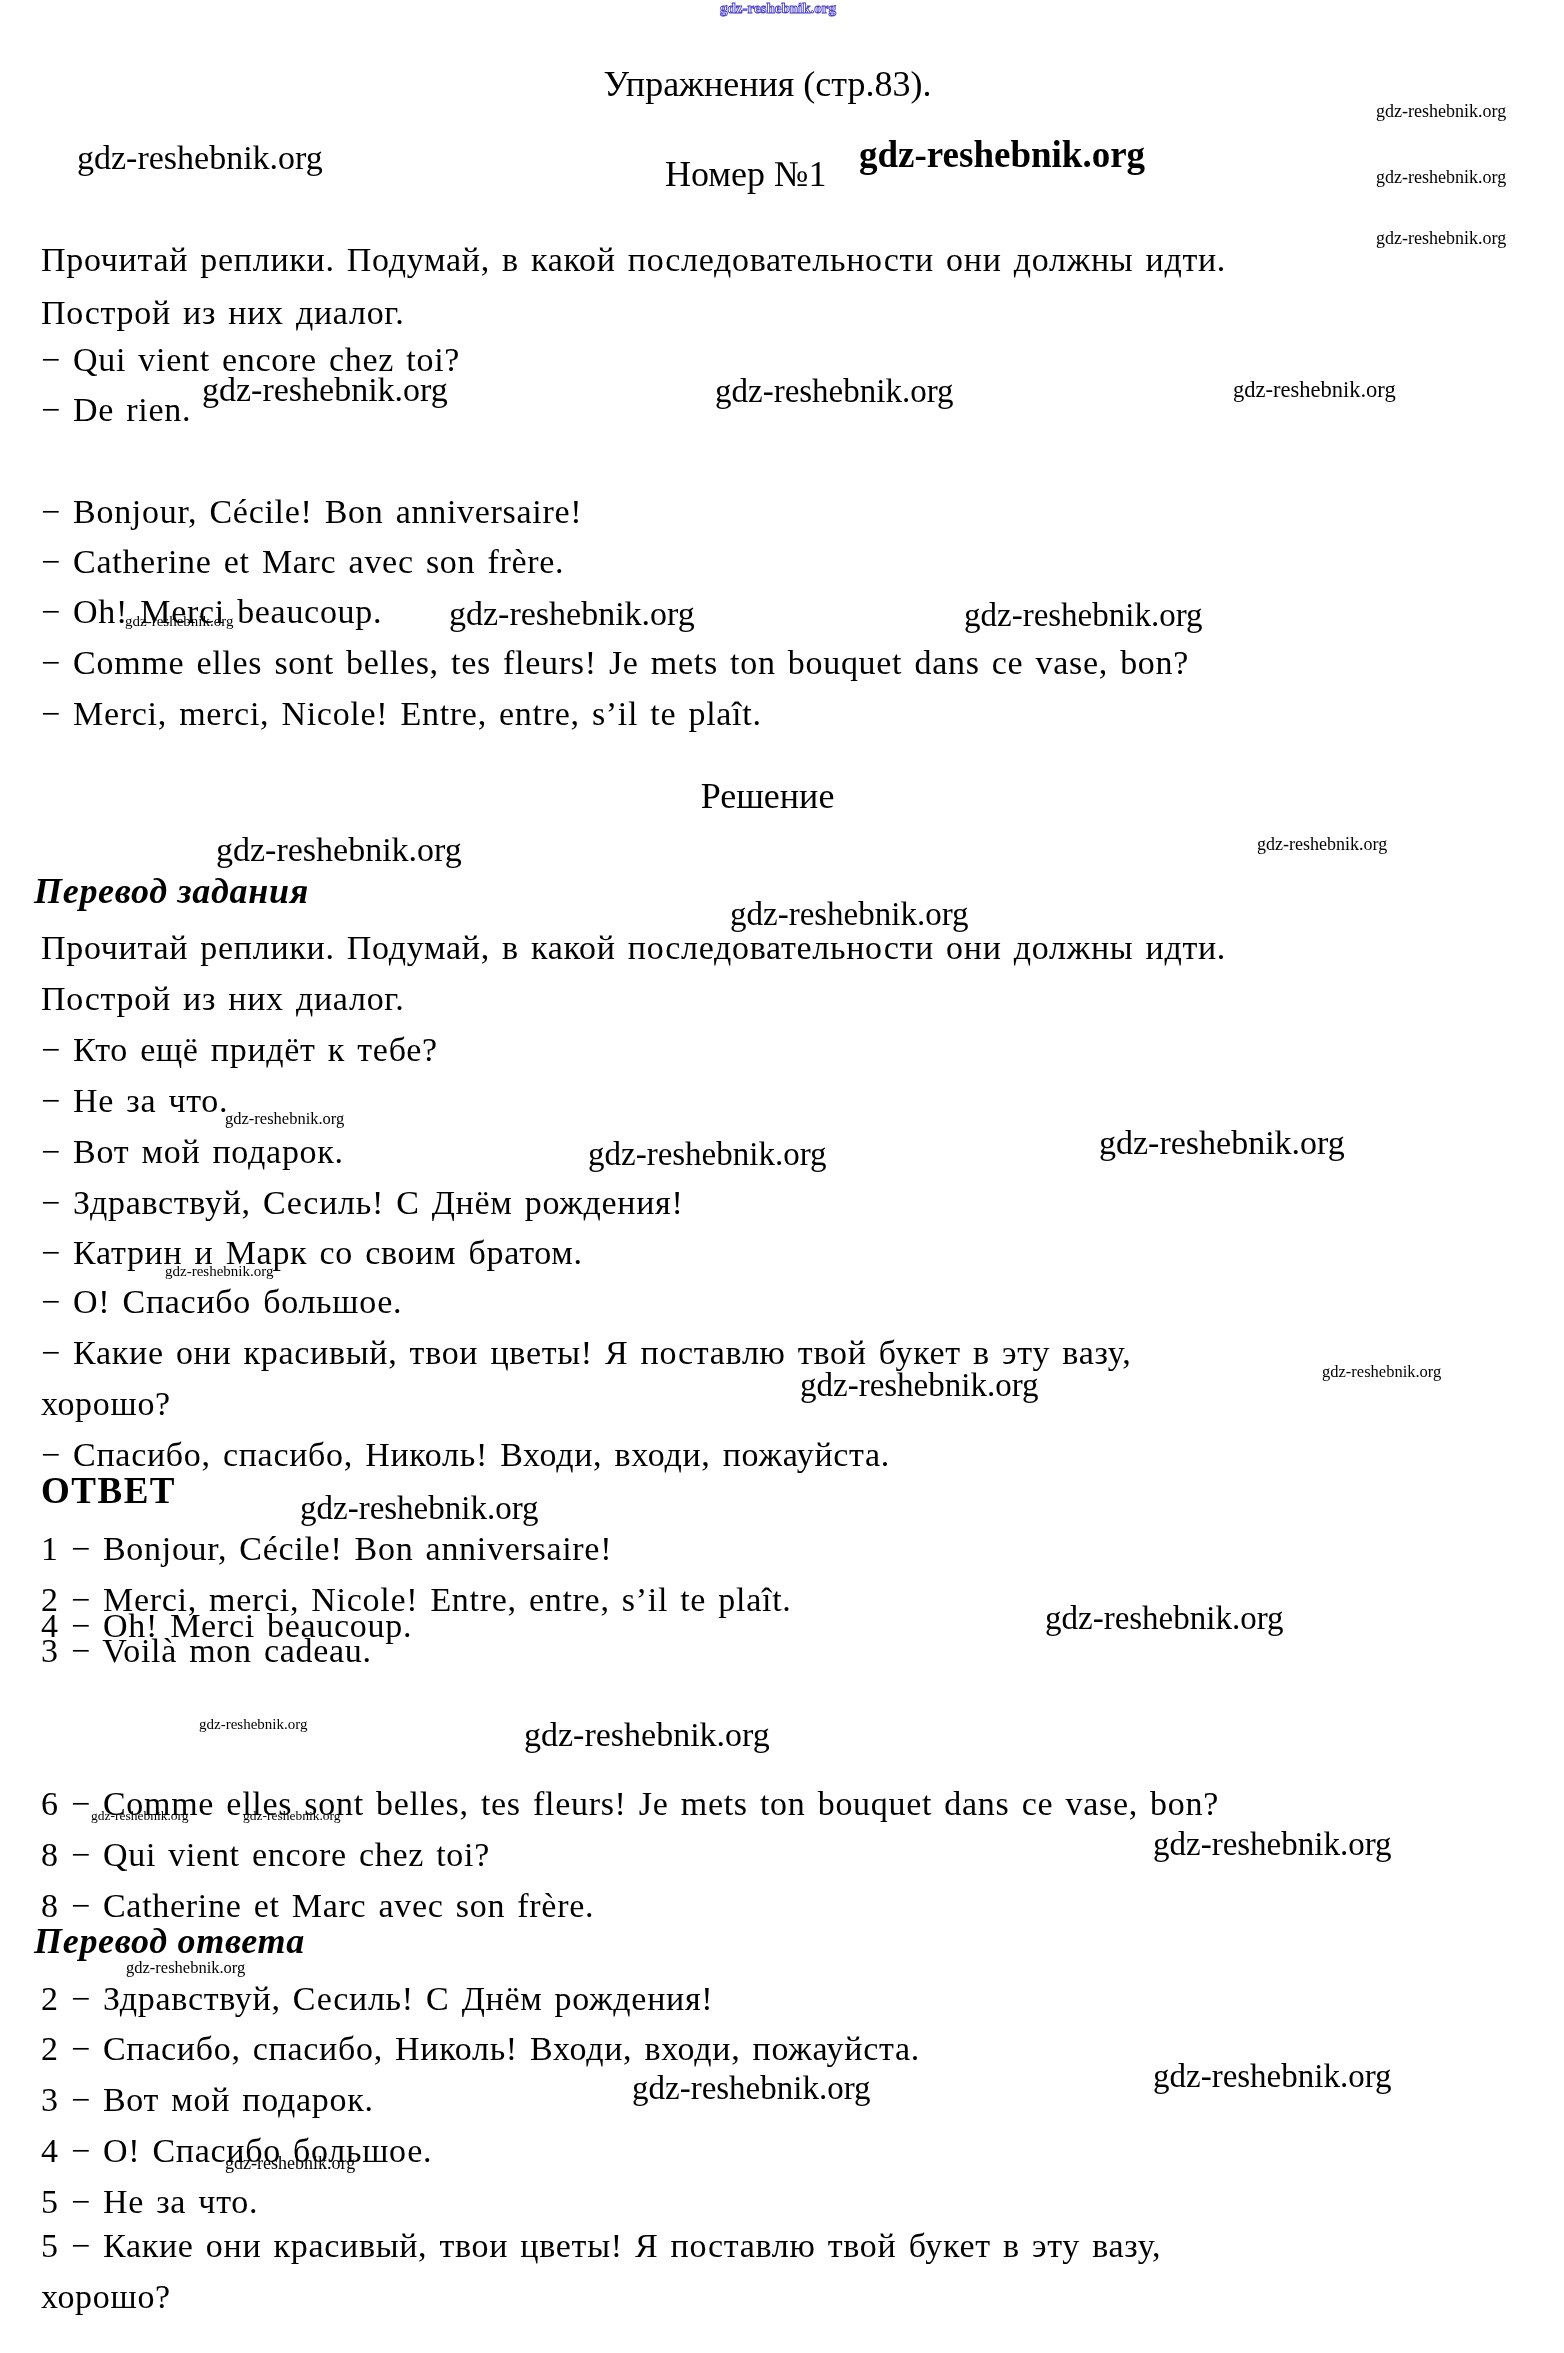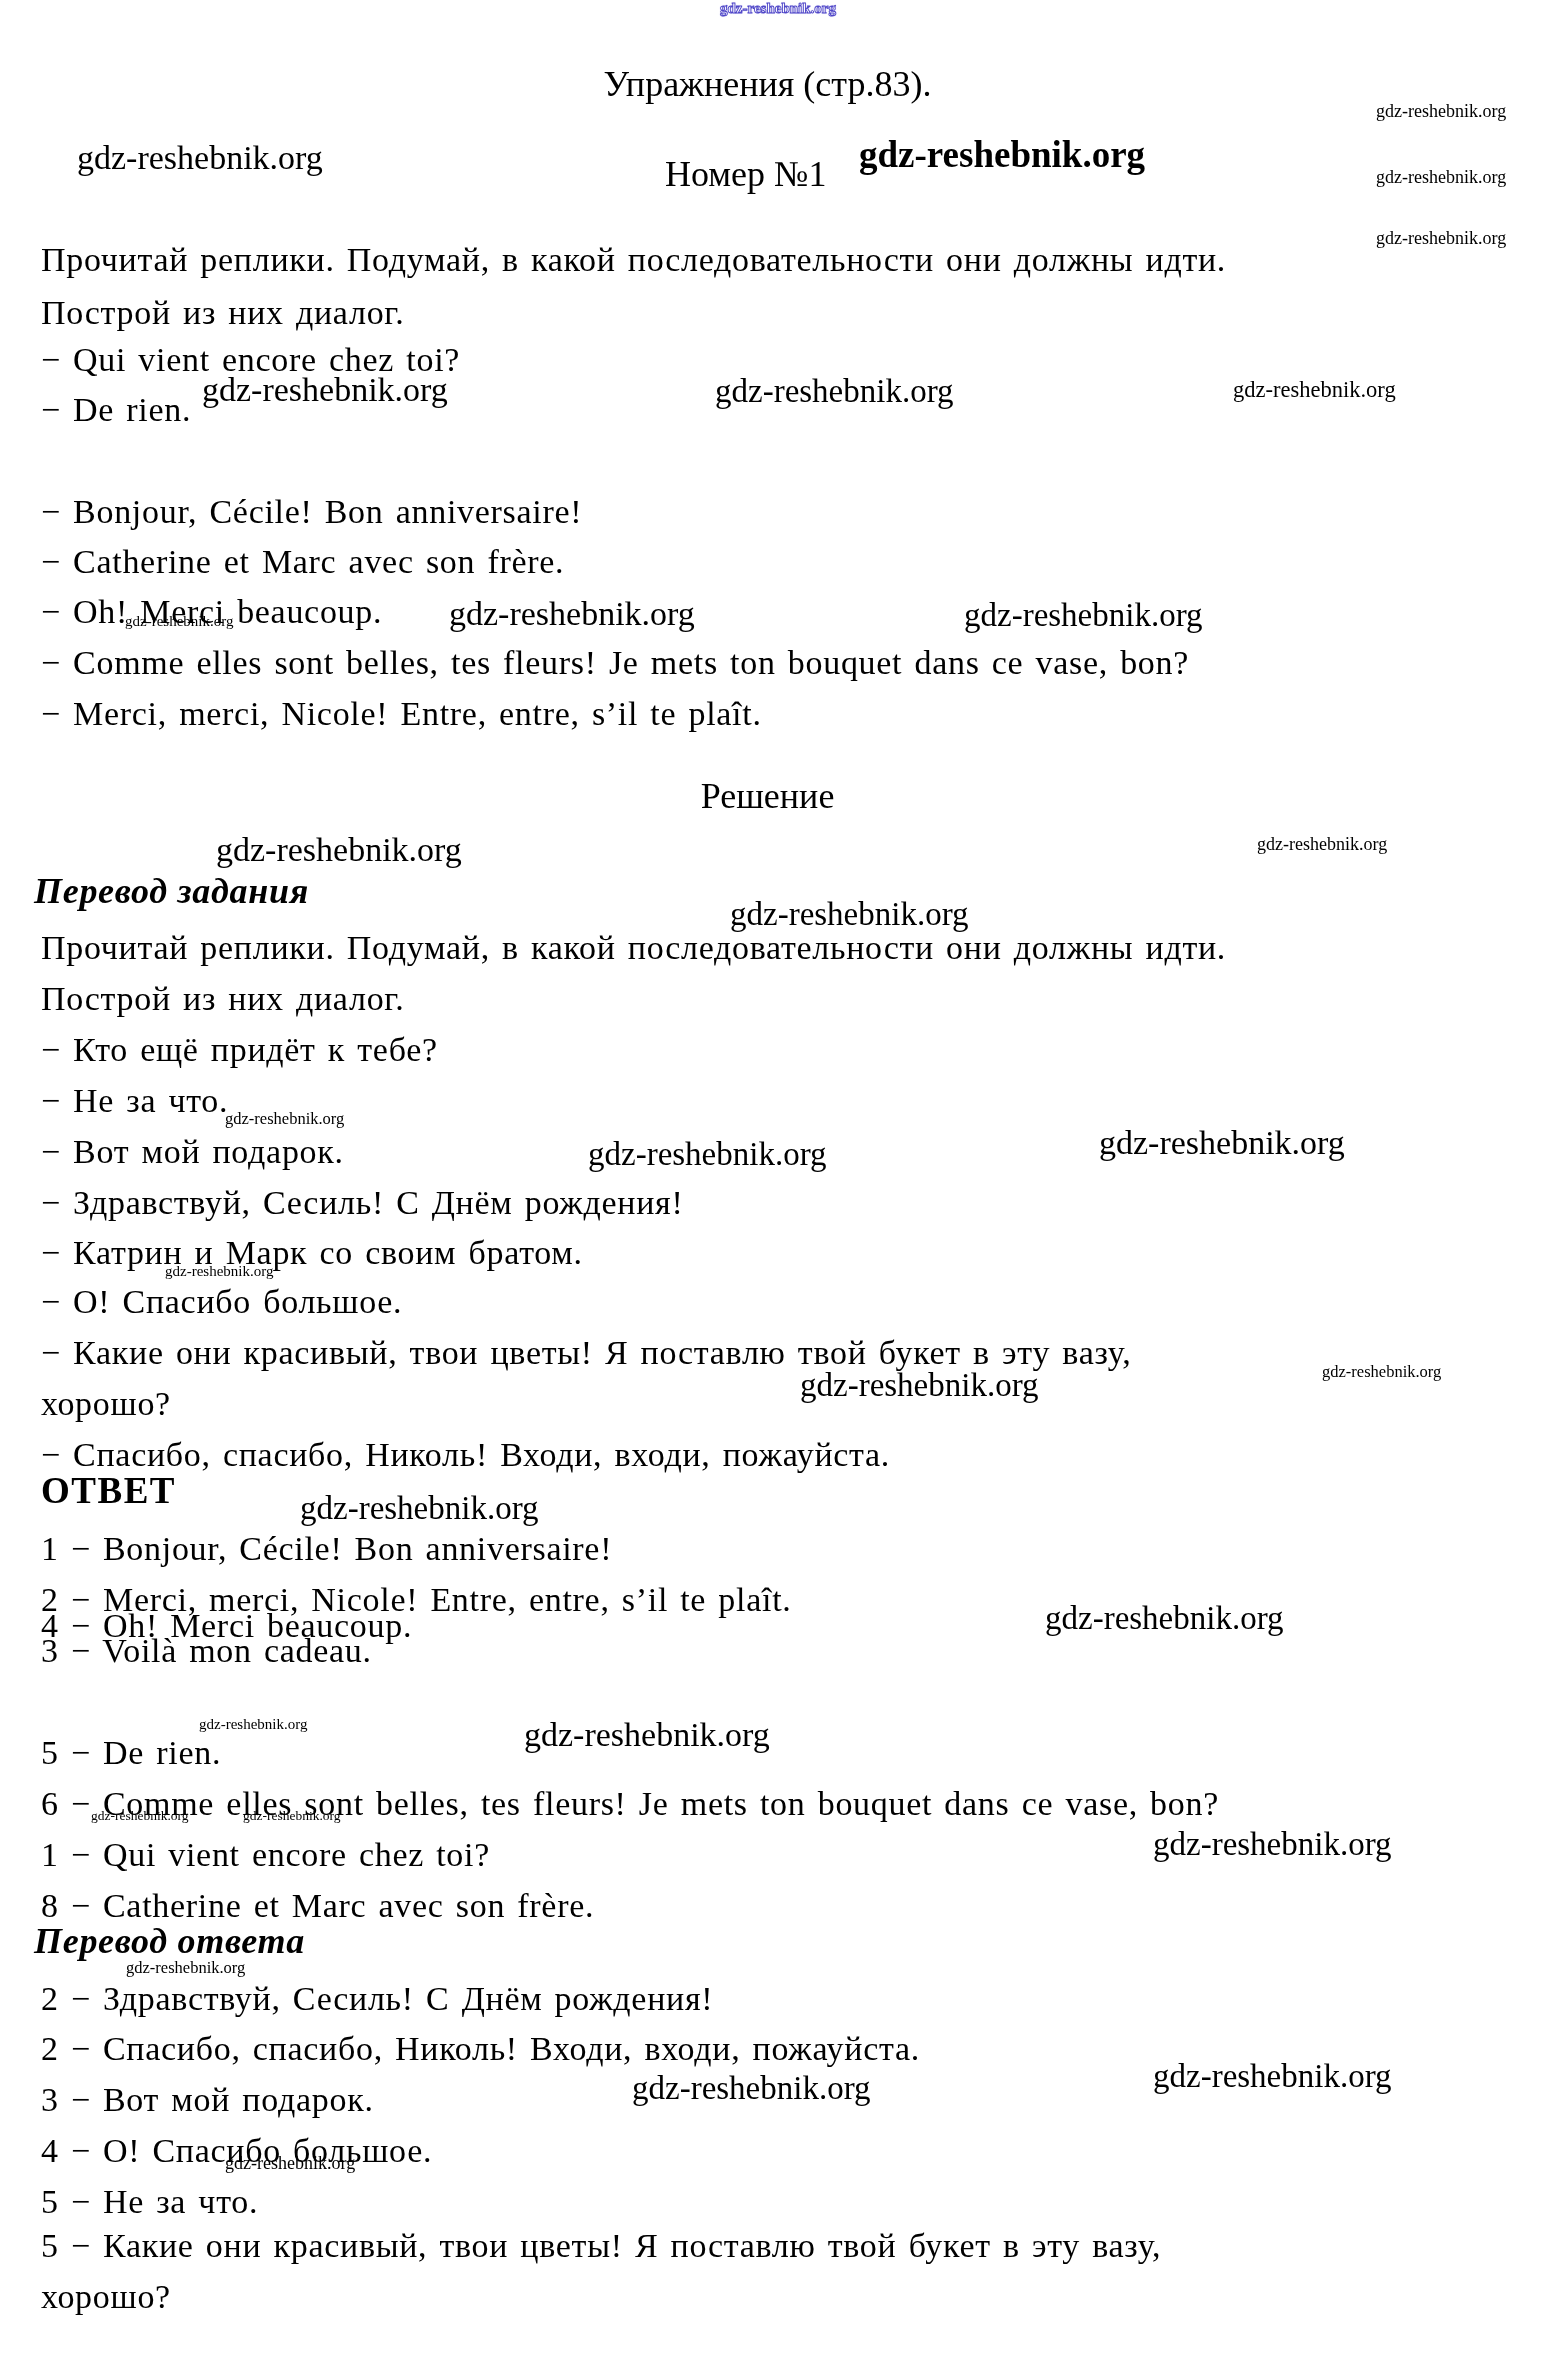--- a/index.html
+++ b/index.html
@@ -95,23 +95,22 @@
   <div class="line" style="top:1276px">− О! Спасибо большое.</div>
   <div class="line" style="top:1327px">− Какие они красивый, твои цветы! Я поставлю твой букет в эту вазу,
 хорошо?</div>
   <div class="line" style="top:1429px">− Спасибо, спасибо, Николь! Входи, входи, пожауйста.</div>
 
   <div class="h-bold" style="top:1468px">ОТВЕТ</div>
   <div class="line" style="top:1523px">1 − Bonjour, Cécile! Bon anniversaire!</div>
   <div class="line" style="top:1574px">2 − Merci, merci, Nicole! Entre, entre, s’il te plaît.</div>
   <div class="line" style="top:1625px">3 − Voilà mon cadeau.</div>
   <div class="line" style="top:1600px">4 − Oh! Merci beaucoup.</div>
-  <div class="line" style="top:1727px">5 − De rien.</div>
   <div class="line" style="top:1778px">6 − Comme elles sont belles, tes fleurs! Je mets ton bouquet dans ce vase, bon?</div>
-  <div class="line" style="top:1829px">1 − Qui vient encore chez toi?</div>
+  <div class="line" style="top:1829px">8 − Qui vient encore chez toi?</div>
   <div class="line" style="top:1880px">8 − Catherine et Marc avec son frère.</div>
 
   <div class="h-bold-italic" style="top:1919px">Перевод ответа</div>
   <div class="line" style="top:1973px">2 − Здравствуй, Сесиль! С Днём рождения!</div>
   <div class="line" style="top:2023px">2 − Спасибо, спасибо, Николь! Входи, входи, пожауйста.</div>
   <div class="line" style="top:2074px">3 − Вот мой подарок.</div>
   <div class="line" style="top:2125px">4 − О! Спасибо большое.</div>
   <div class="line" style="top:2176px">5 − Не за что.</div>
   <div class="line" style="top:2220px">5 − Какие они красивый, твои цветы! Я поставлю твой букет в эту вазу,
 хорошо?</div>

